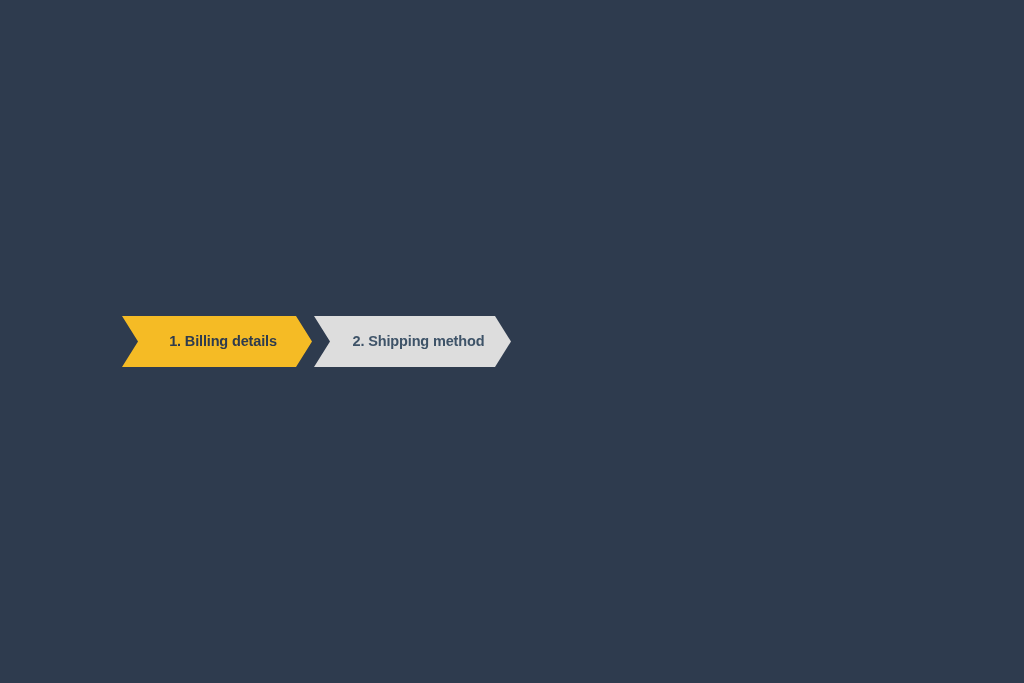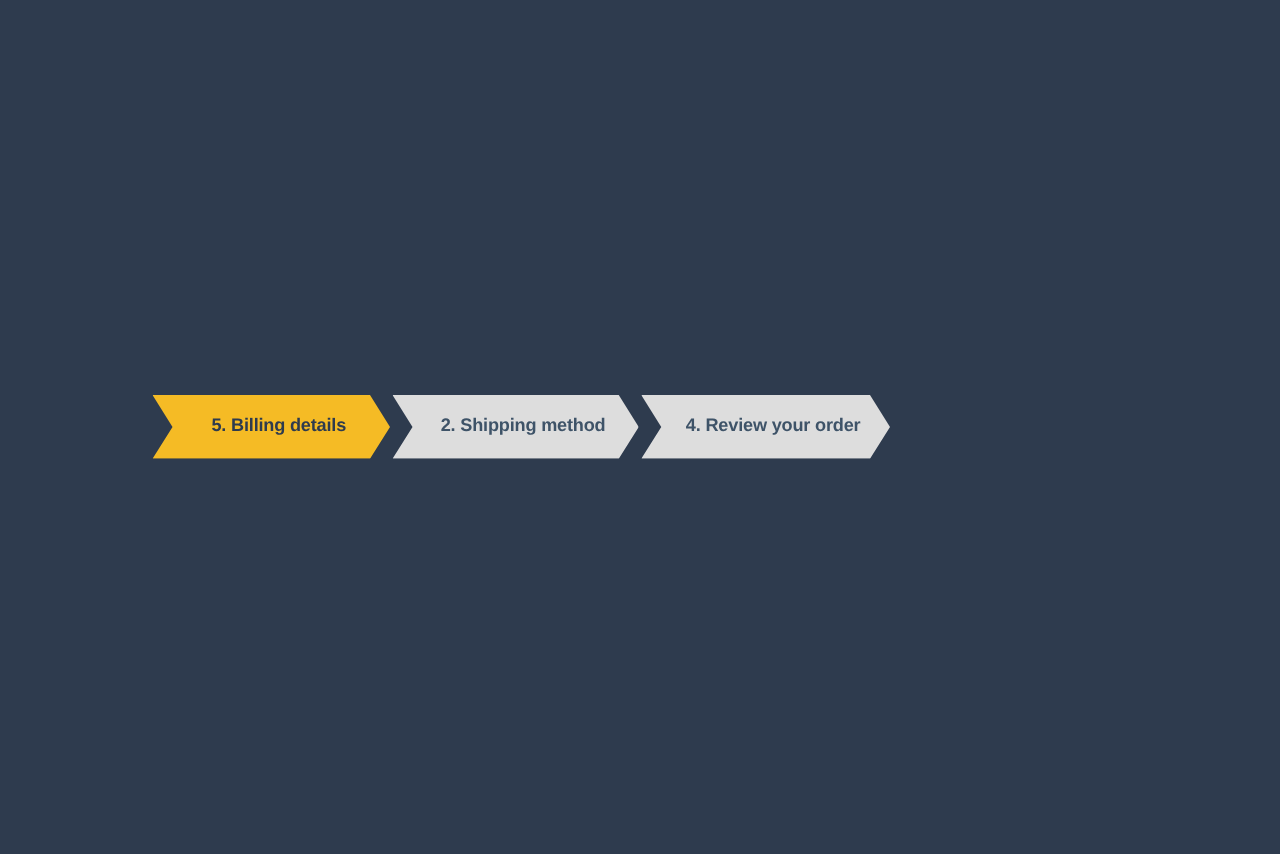--- a/index.html
+++ b/index.html
@@ -83,25 +83,22 @@
   .w2 { width: 197px; }
   .w3 { width: 190px; }
   .w4 { width: 199px; }
 </style>
 </head>
 <body>
 
 <div id="stepper">
 
   <div class="step step-active w1">
-    <span class="step-label">5. Billing details</span>
+    <span class="step-label">1. Billing details</span>
   </div>
 
   <div class="step step-inactive w2">
     <span class="step-label">2. Shipping method</span>
   </div>
 
 
-  <div class="step step-inactive w4">
-    <span class="step-label">4. Review your order</span>
-  </div>
 
 </div>
 
 </body></html>

